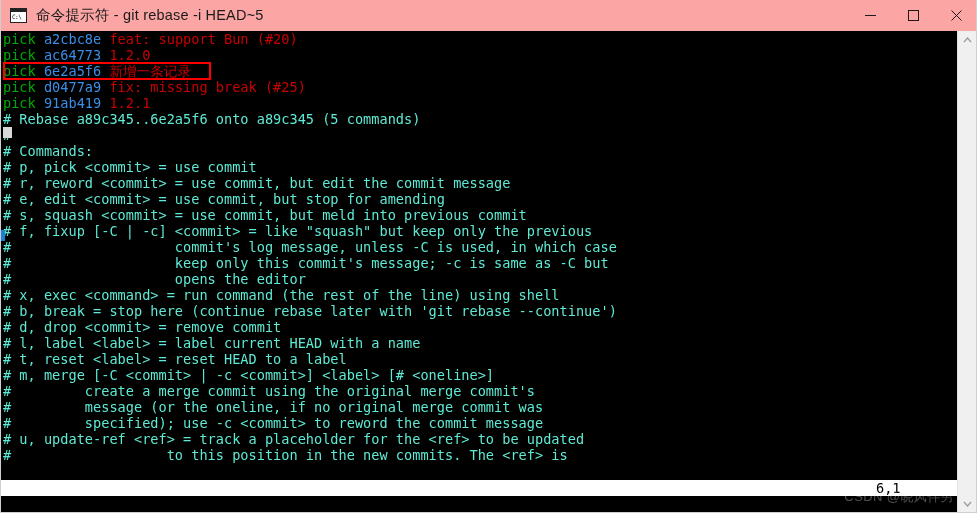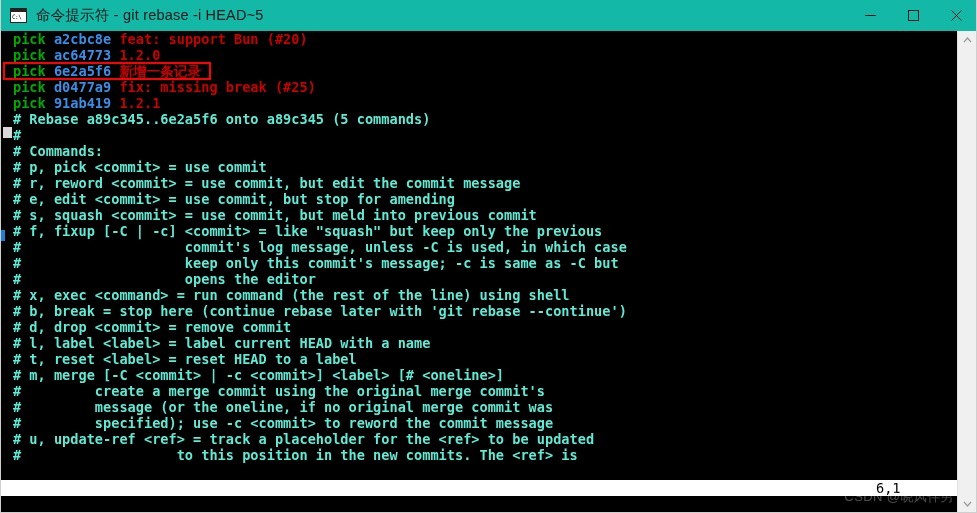--- a/index.html
+++ b/index.html
@@ -26,21 +26,21 @@
     border-bottom: 1px solid #cfcfcf;
     overflow: hidden;
   }
 
   
   .titlebar {
     position: absolute;
     left: 0; top: 0;
     width: 977px;
     height: 31px;
-    background: #14b8a6;
+    background: #fca5a5;
     border-bottom: 1px solid #e8e8e8;
     display: flex;
     align-items: center;
   }
   .title-icon {
     width: 17px;
     height: 15px;
     margin-left: 9px;
     margin-right: 9px;
     background: #ffffff;
@@ -106,22 +106,21 @@
     width: 958px;
     font-family: "DejaVu Sans Mono", "Liberation Mono", monospace;
     font-size: 13.6px;
     line-height: 16px;
     white-space: pre;
     letter-spacing: 0px;
   }
   .line {
     height: 16px;
     white-space: pre;
-    padding-left: 12px;
-    font-weight: bold;
+    padding-left: 2px;
   }
   .c-green  { color: #00a800; }
   .c-cyan   { color: #3a8ee6; }
   .c-red    { color: #c80000; }
   .c-comment{ color: #5eead4; }
 
   
   .cursor-block {
     position: absolute;
     left: 2px;

